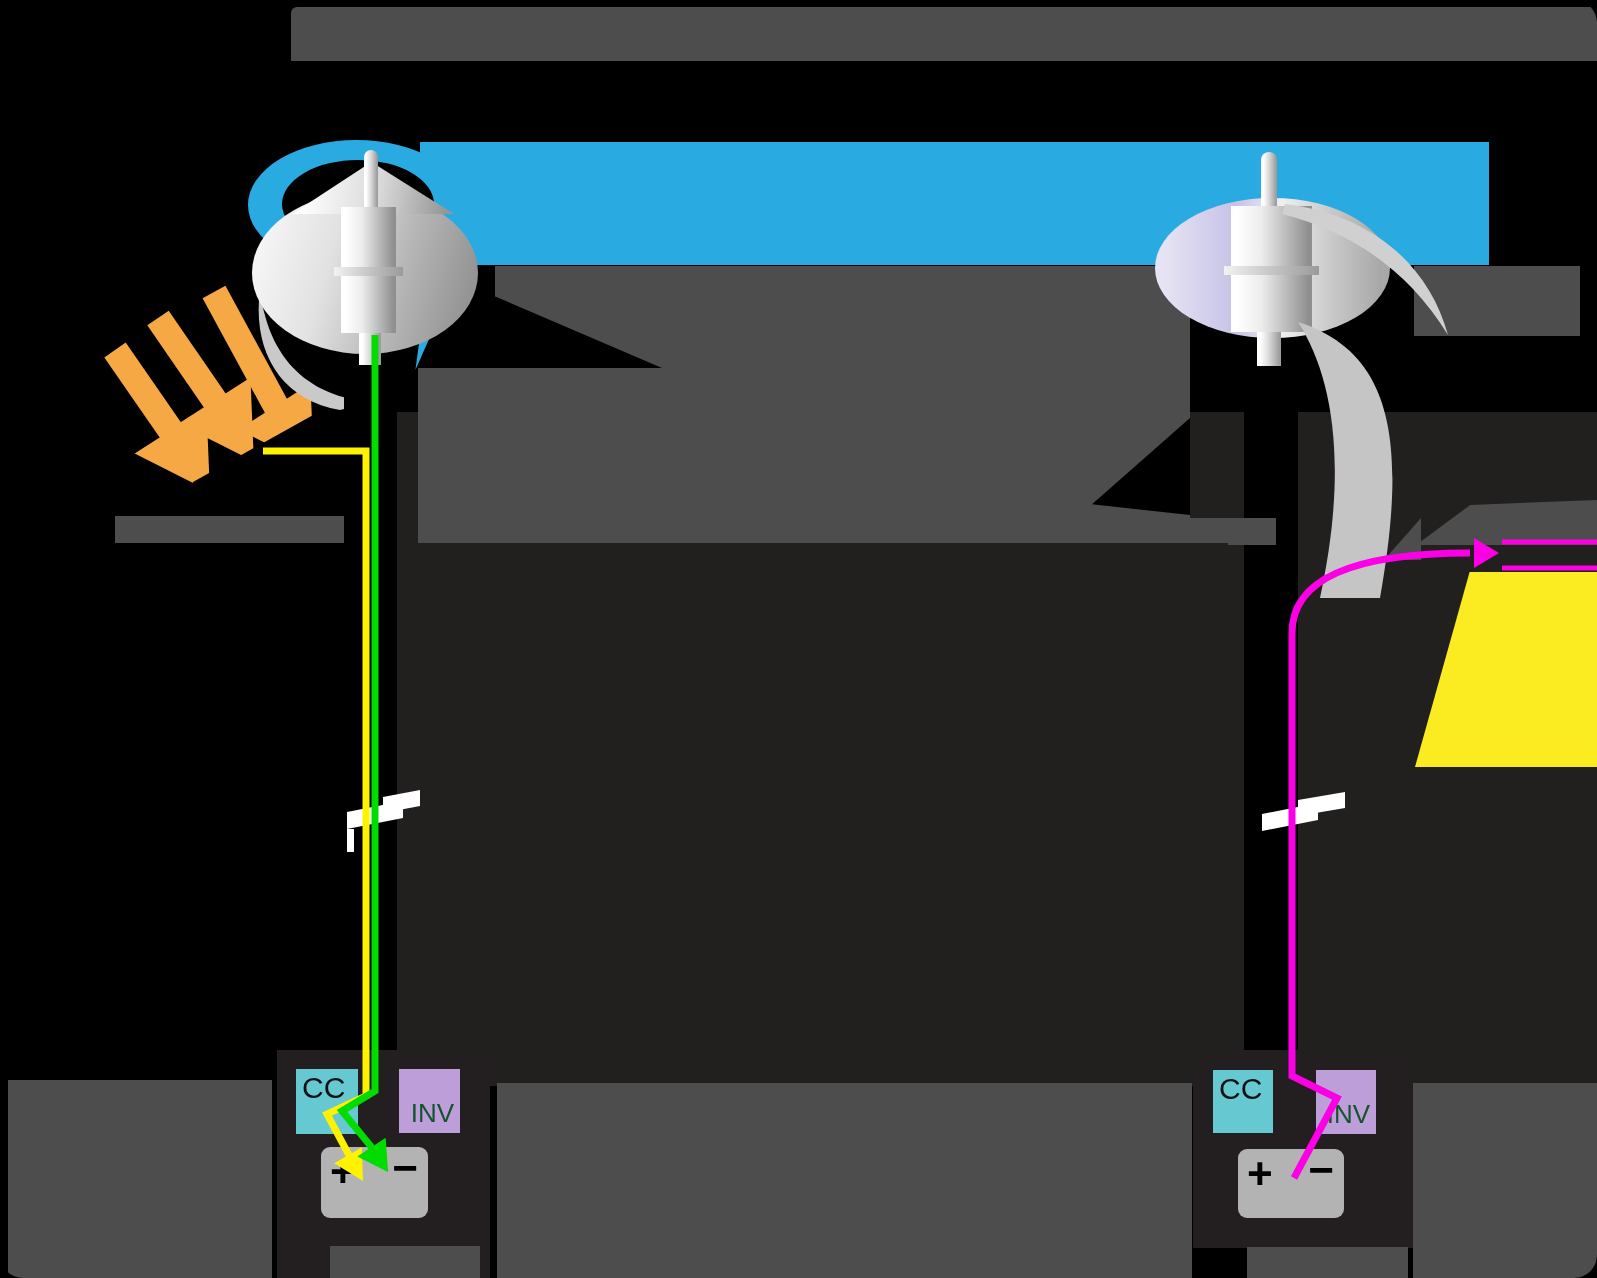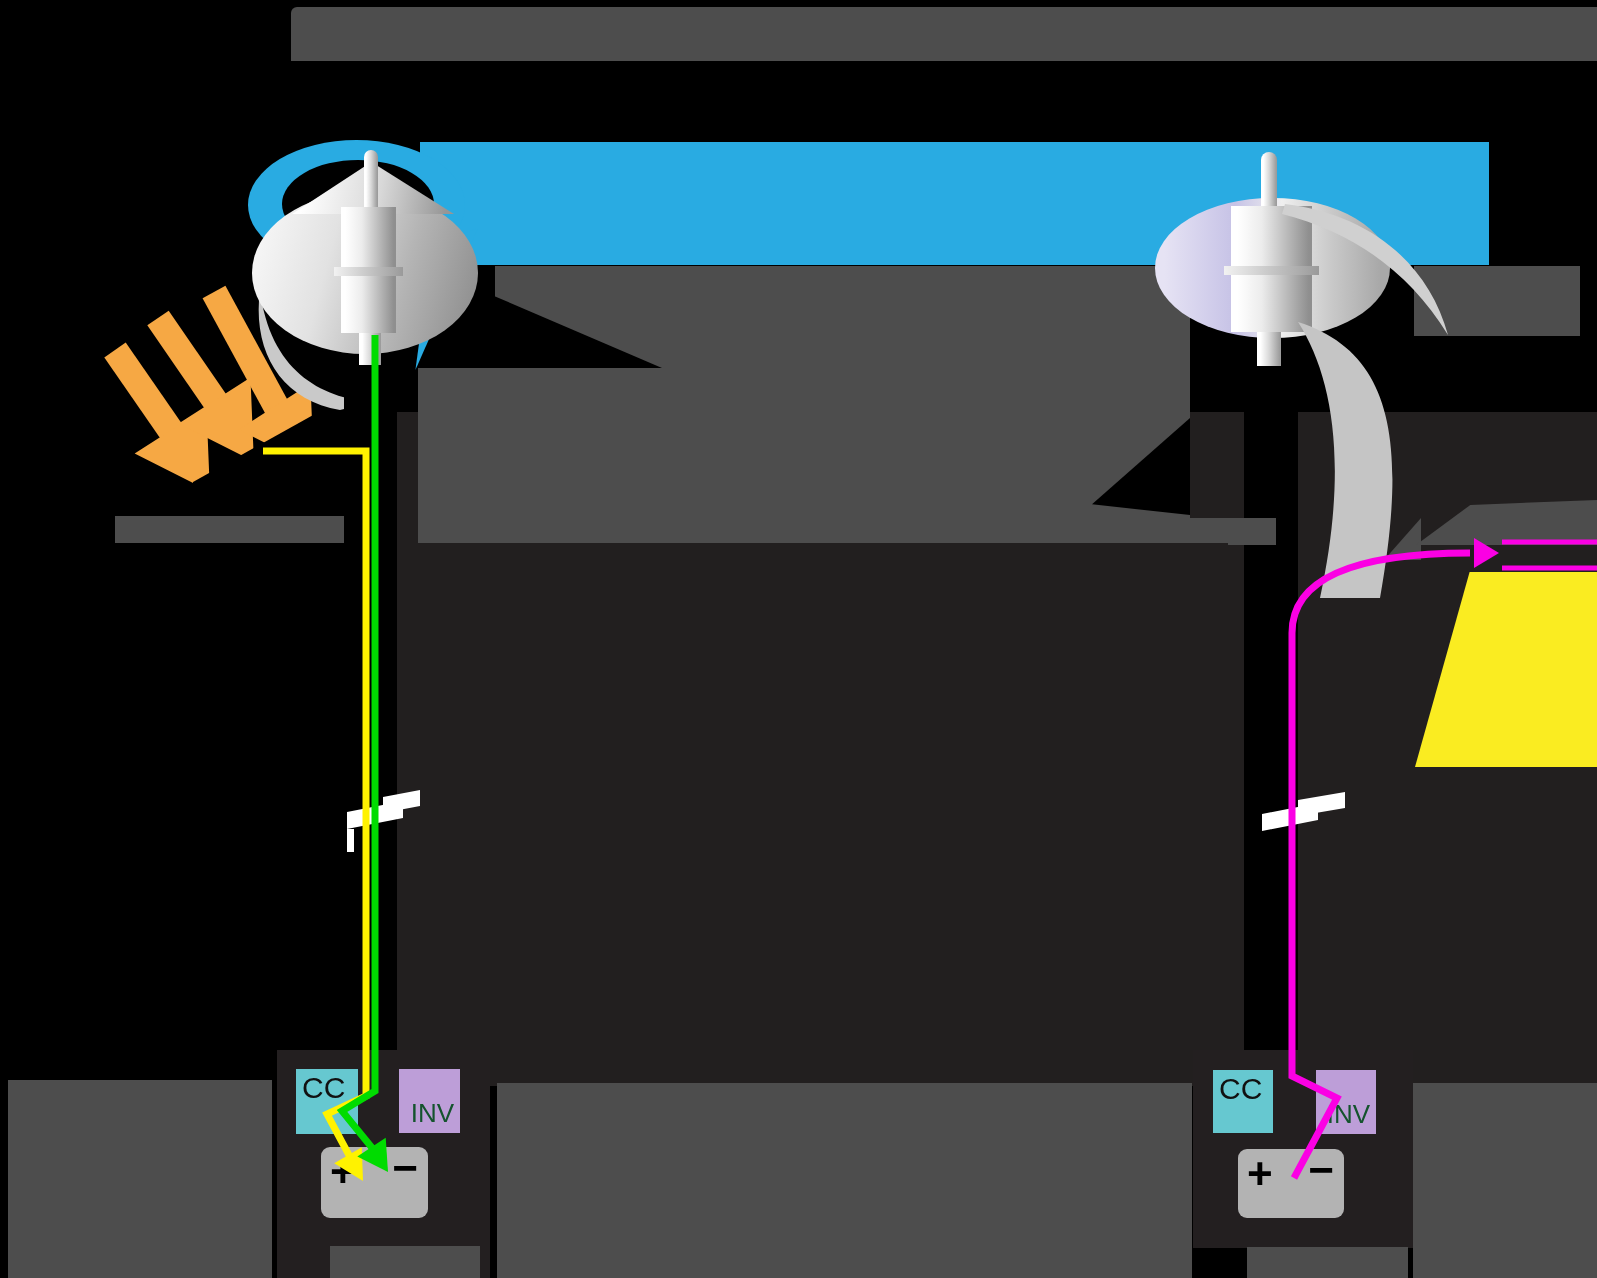--- a/index.html
+++ b/index.html
@@ -1,17 +1,17 @@
 <!DOCTYPE html>
 <html><head>
 <meta charset="utf-8">
 <style>
   html,body{margin:0;padding:0;background:#000;}
   #stage{position:relative;width:1597px;height:1278px;background:#000;overflow:hidden;
-         font-family:"Liberation Sans", sans-serif;}
+         font-family:"Liberation Sans", sans-serif;border-radius:23px;}
   .abs{position:absolute;}
   .blob{background:#4d4d4d;}
   .cabinet{background:#231f20;}
   .shadowrect{background:#221f1f;}
   .blue{background:#29abe2;}
   .lamp{background:#4d4d4d;}
   .ccbox{background:#66c8d0;color:#111;font-size:30px;padding:2px 0 0 6px;box-sizing:border-box;}
   .invbox{background:#bd9ed8;color:#14532d;font-size:26px;display:flex;align-items:flex-end;justify-content:flex-end;padding:0 6px 4px 0;box-sizing:border-box;}
   .battery{background:#b3b3b3;border-radius:9px;color:#000;}
   .battery .plus{position:absolute;left:9px;top:0px;font-size:44px;font-weight:700;}

